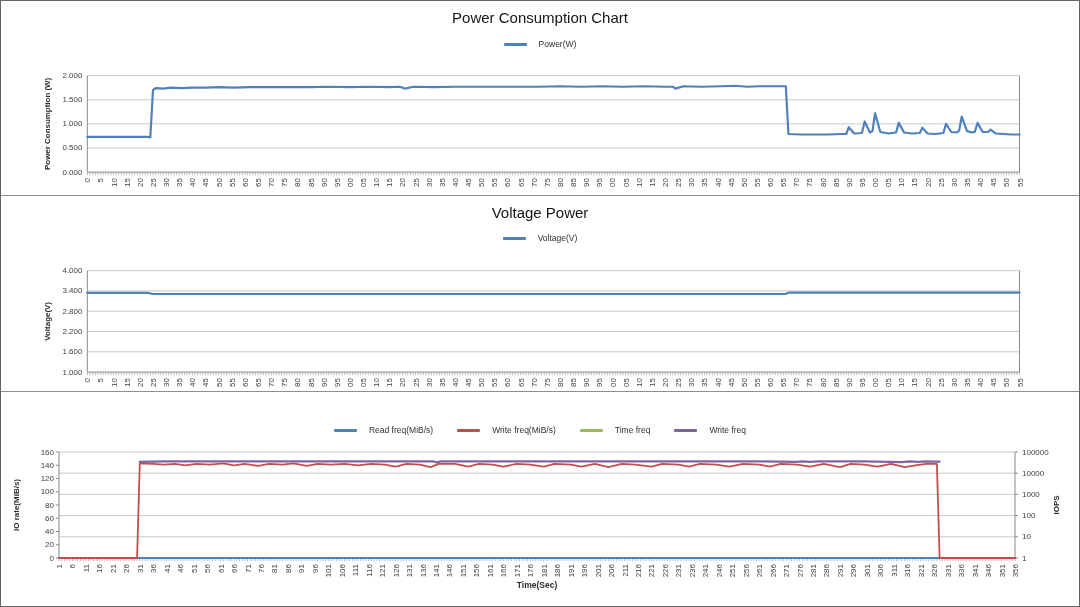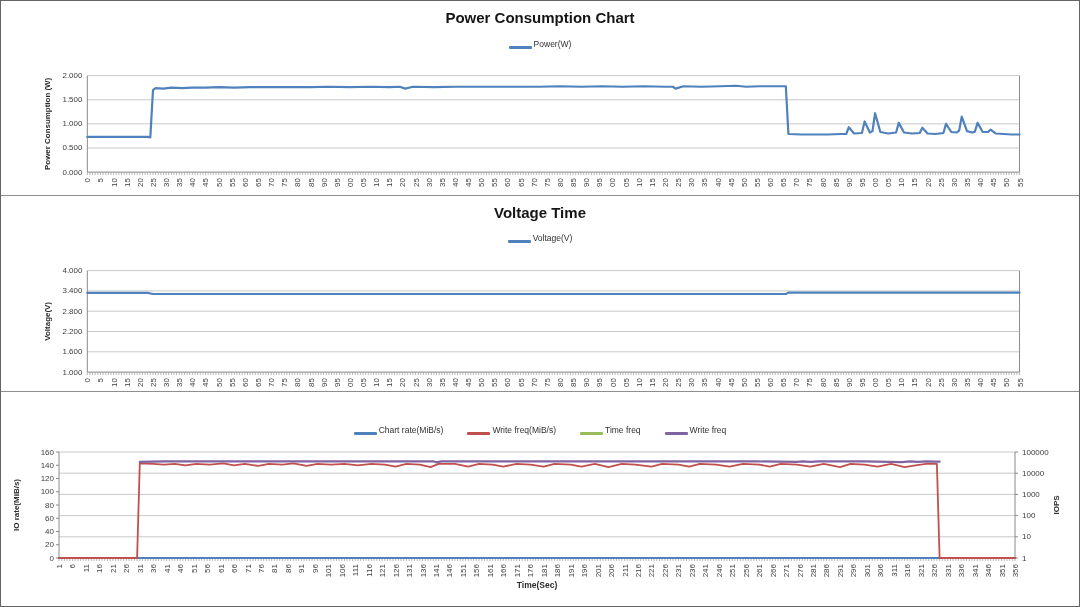--- a/index.html
+++ b/index.html
@@ -6,27 +6,27 @@
   html,body{background:#ffffff}
   body{font-family:"Liberation Sans",sans-serif}
   .screen{width:1080px;height:607px;background:#ffffff;border:1px solid #646464;
           display:flex;flex-direction:column;overflow:hidden}
   .chart-panel{position:relative;border-bottom:1px solid #8f8f8f;background:#fff}
   .chart-panel:last-child{border-bottom:none}
   #panel0{height:195px}
   #panel1{height:196px}
   #panel2{height:213px}
   .chart-title{position:absolute;left:0;right:0;top:8px;text-align:center;
-               font-weight:bold;font-size:15px;color:#151515}
+               font-weight:normal;font-size:15px;color:#151515}
   .legend{position:absolute;left:0;right:0;display:flex;justify-content:center;
           align-items:center;gap:24px}
   #legend0{top:38px}
   #legend1{top:37px}
   #legend2{top:33px}
-  .legend-item{display:flex;align-items:flex-end;gap:2px}
+  .legend-item{display:flex;align-items:center;gap:12px}
   .legend-swatch{width:23px;height:3px;border-radius:1px}
   .legend-label{font-size:8.5px;color:#303030}
   svg.plot{position:absolute;left:0;top:0;width:100%;height:100%;display:block}
   svg text{font-family:"Liberation Sans",sans-serif}
 </style>
 </head>
 <body>
 
 <div class="screen">
 
@@ -123,21 +123,21 @@
         <text x="0" y="0" font-size="8" fill="#404040" text-anchor="end" transform="translate(984.4084507042254,178) rotate(-90)">40</text>
         <text x="0" y="0" font-size="8" fill="#404040" text-anchor="end" transform="translate(997.6056338028169,178) rotate(-90)">45</text>
         <text x="0" y="0" font-size="8" fill="#404040" text-anchor="end" transform="translate(1010.8028169014085,178) rotate(-90)">50</text>
         <text x="0" y="0" font-size="8" fill="#404040" text-anchor="end" transform="translate(1024,178) rotate(-90)">55</text>
         <text x="0" y="0" font-size="8" fill="#2b2b2b" text-anchor="middle" font-weight="bold" transform="translate(46,123.5) rotate(-90)">Power Consumption (W)</text>
         <polyline points="84.0,136.6 115.7,136.6 144.7,136.6 147.3,137.1 150.0,89.5 152.6,87.6 160.5,88.1 168.5,87.1 179.0,87.6 189.6,87.1 202.8,87.1 216.0,86.6 231.8,87.1 247.6,86.6 268.8,86.6 289.9,86.6 308.4,86.6 326.8,86.2 347.9,86.6 369.1,86.2 387.5,86.6 398.1,86.2 403.4,88.1 411.3,86.2 432.4,86.6 453.5,86.2 474.6,86.2 495.8,86.2 516.9,86.2 538.0,86.2 559.1,85.7 580.2,86.2 601.3,85.7 622.4,86.2 643.6,85.7 664.7,86.2 672.6,86.2 675.2,88.1 683.2,85.7 701.6,86.2 720.1,85.7 735.9,85.2 746.5,86.2 759.7,85.7 772.9,85.7 786.1,85.7 788.7,133.7 801.9,134.2 815.1,134.2 828.3,134.2 841.5,133.7 846.8,133.7 849.4,126.9 854.7,133.2 862.6,132.7 865.3,121.1 870.6,132.2 873.2,130.8 875.8,112.8 881.1,131.7 889.0,133.2 896.9,132.2 899.6,122.5 904.9,132.2 912.8,133.2 920.7,132.7 923.3,127.4 928.6,133.2 936.5,133.7 944.5,132.7 947.1,123.5 952.4,131.7 957.7,132.2 960.3,130.3 962.9,116.2 968.2,130.8 973.5,132.2 976.1,131.3 978.8,122.5 984.0,131.7 989.3,131.7 992.0,129.3 997.2,133.2 1005.2,133.7 1013.1,134.2 1021.0,134.2" fill="none" stroke="#4F81BD" stroke-width="2.2" stroke-linejoin="round" stroke-linecap="round"></polyline>
       </svg>
   </section>
 
   <section class="chart-panel" id="panel1">
-    <div class="chart-title">Voltage Time</div>
+    <div class="chart-title">Voltage Power</div>
     <div class="legend" id="legend1">
         <span class="legend-item">
           <span class="legend-swatch" style="background: rgb(79, 129, 189);"></span>
           <span class="legend-label">Voltage(V)</span>
         </span>
       </div>
     <svg class="plot" id="plot1" viewBox="0 0 1078 196">
         <line x1="84" y1="75" x2="1021" y2="75" stroke="#C9C9C9" stroke-width="1"></line>
         <line x1="84" y1="95.4" x2="1021" y2="95.4" stroke="#C9C9C9" stroke-width="1"></line>
         <line x1="84" y1="115.8" x2="1021" y2="115.8" stroke="#C9C9C9" stroke-width="1"></line>
@@ -227,21 +227,21 @@
         <text x="0" y="0" font-size="8" fill="#404040" text-anchor="end" transform="translate(1024,183) rotate(-90)">55</text>
         <text x="0" y="0" font-size="8" fill="#2b2b2b" text-anchor="middle" font-weight="bold" transform="translate(46,126) rotate(-90)">Voltage(V)</text>
         <polyline points="84.0,97.4 144.7,97.4 150.0,98.5 295.2,98.5 506.3,98.5 717.5,98.5 786.1,98.5 788.7,97.1 928.6,97.1 1021.0,97.1" fill="none" stroke="#4F81BD" stroke-width="2.2" stroke-linejoin="round" stroke-linecap="round"></polyline>
       </svg>
   </section>
 
   <section class="chart-panel" id="panel2">
     <div class="legend" id="legend2">
         <span class="legend-item">
           <span class="legend-swatch" style="background: rgb(79, 129, 189);"></span>
-          <span class="legend-label">Chart rate(MiB/s)</span>
+          <span class="legend-label">Read freq(MiB/s)</span>
         </span>
         <span class="legend-item">
           <span class="legend-swatch" style="background: rgb(192, 80, 77);"></span>
           <span class="legend-label">Write freq(MiB/s)</span>
         </span>
         <span class="legend-item">
           <span class="legend-swatch" style="background: rgb(155, 187, 89);"></span>
           <span class="legend-label">Time freq</span>
         </span>
         <span class="legend-item">

